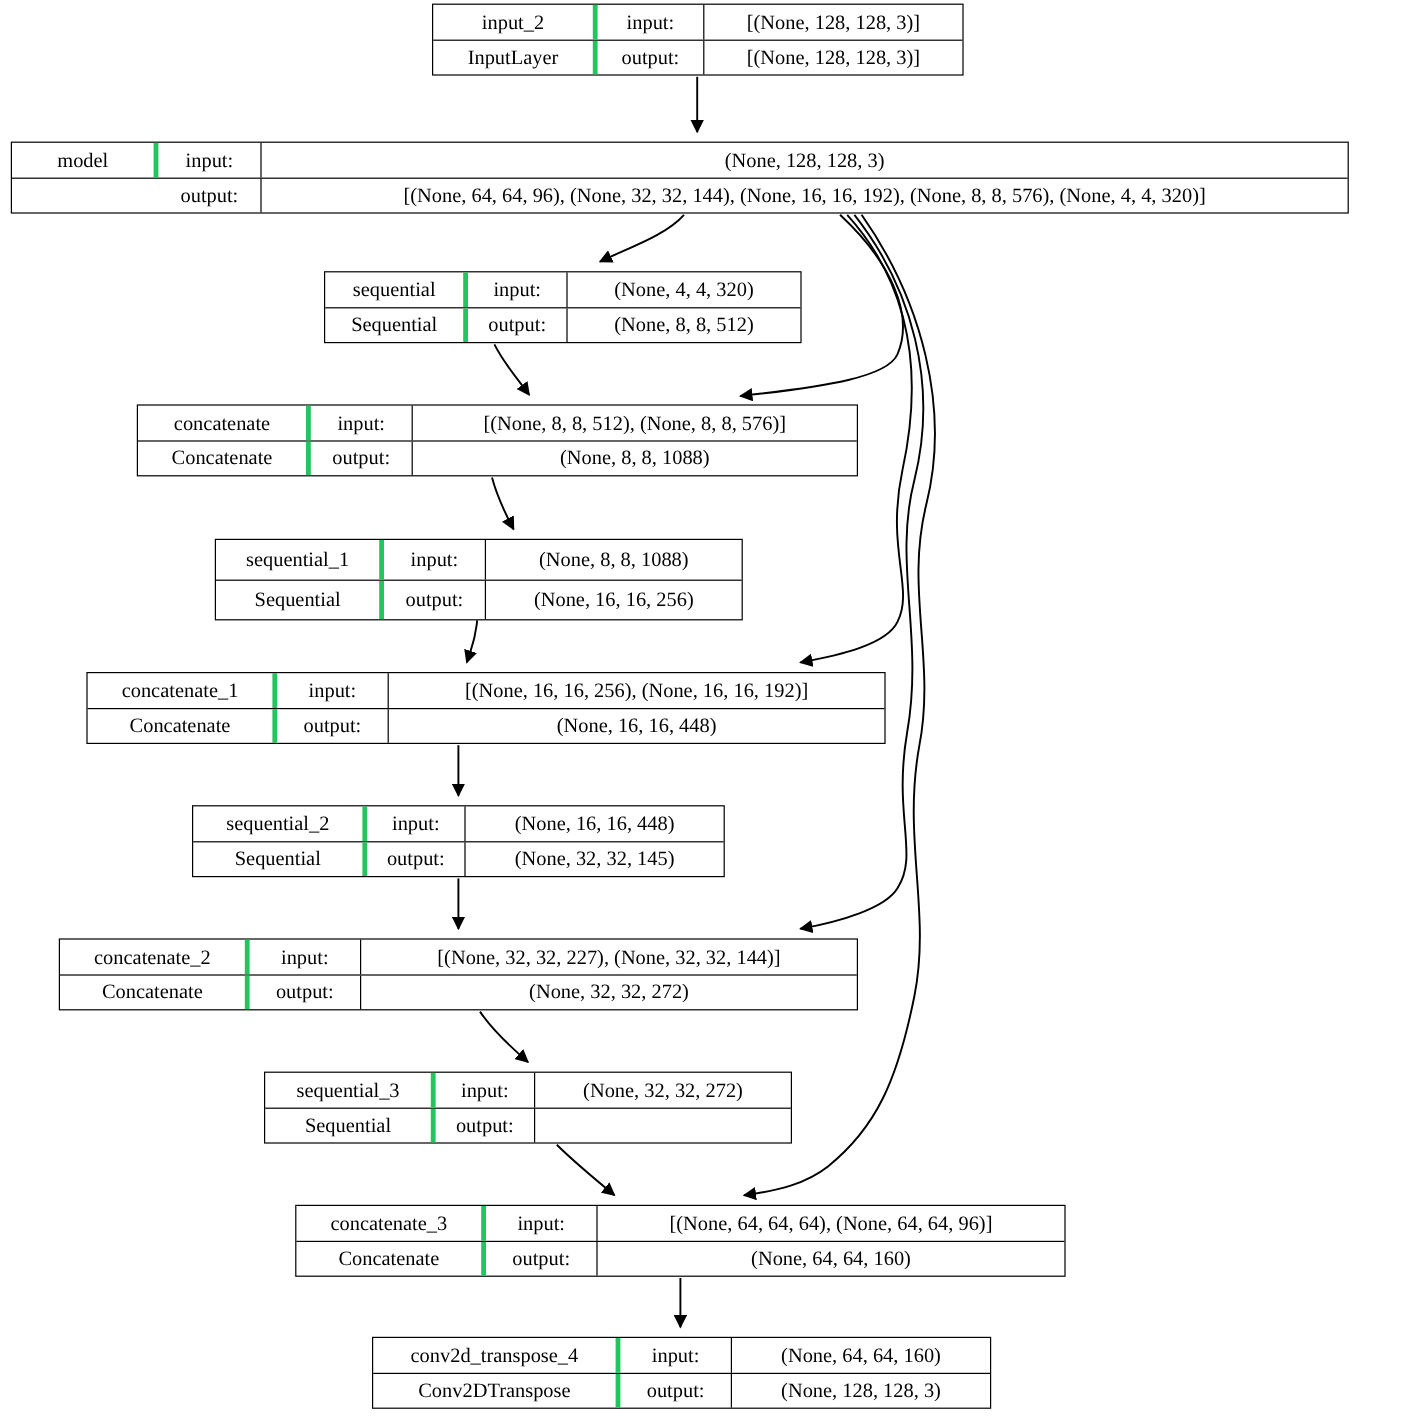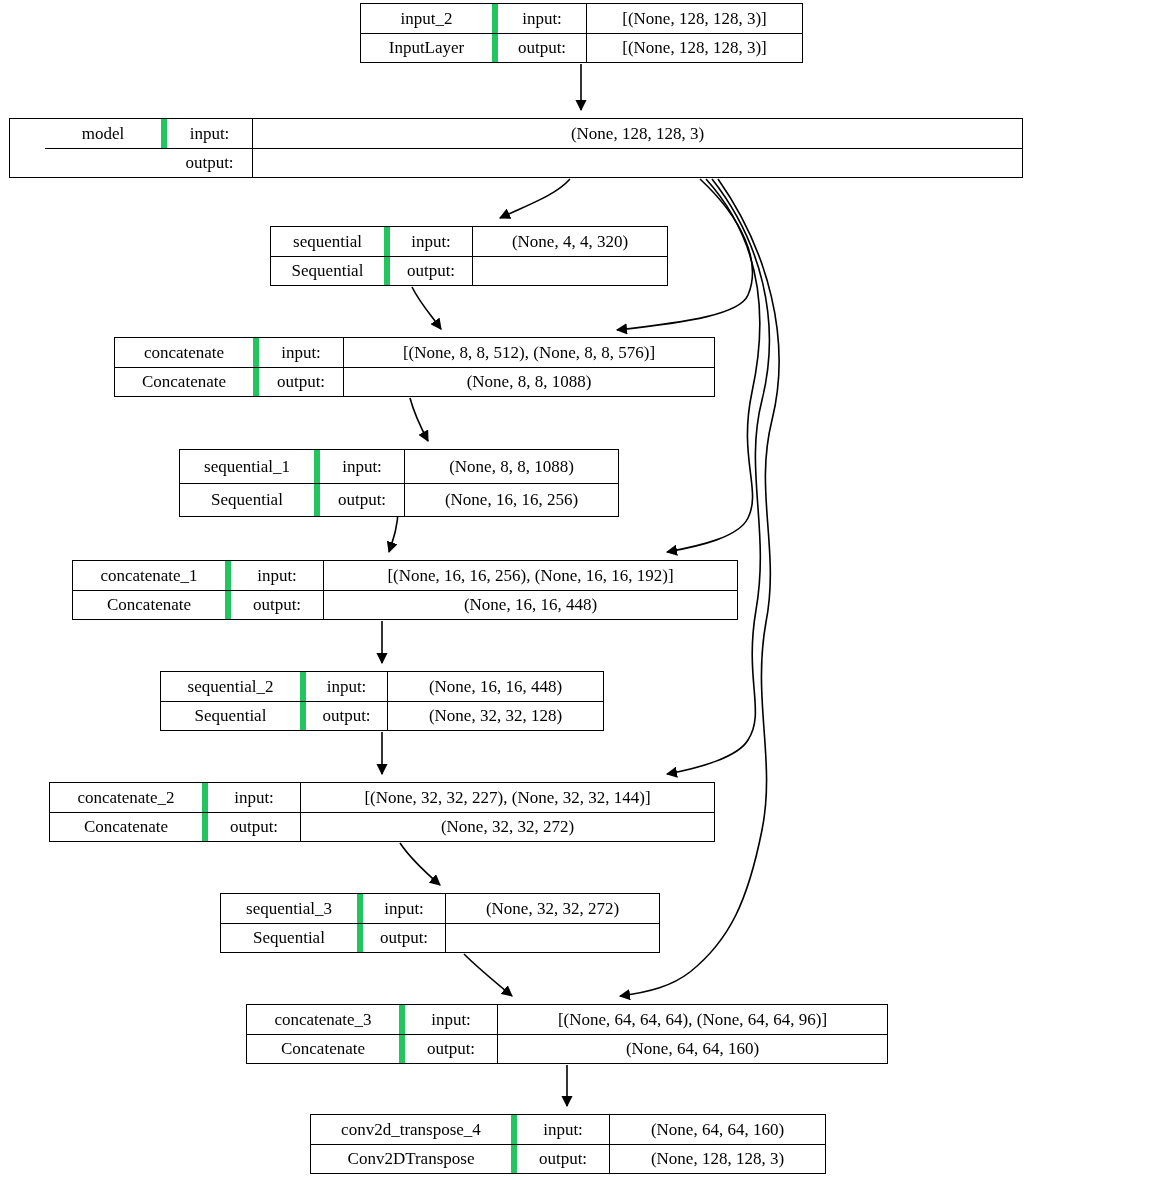--- a/index.html
+++ b/index.html
@@ -46,21 +46,21 @@
     justify-content: center;
     box-sizing: border-box;
     font-size: 17px;
     color: #000000;
     line-height: 1;
     white-space: nowrap;
     padding: 0 7px;
     overflow: hidden;
   }
   .cell.name-cell {
-    border-right: 6px solid #22c55e;
+    border-right: 4px solid #22c55e;
   }
   .cell.io-cell {
     border-right: 1px solid #000000;
   }
   .cell.shape-cell {
     border-right: none;
   }
 </style>
 </head>
 <body>
@@ -111,41 +111,43 @@
       <div class="cell io-cell" style="width:89px;">input:</div>
       <div class="cell shape-cell" style="flex:1;">[(None, 128, 128, 3)]</div>
     </div>
     <div class="node-row">
       <div class="cell name-cell" style="width:137px;">InputLayer</div>
       <div class="cell io-cell" style="width:89px;">output:</div>
       <div class="cell shape-cell" style="flex:1;">[(None, 128, 128, 3)]</div>
     </div>
   </div>
 
-  <div class="node" style="left:9px; top:118px; width:1014px; height:60px;padding-left:35px;">
+  <div class="node" style="left:9px; top:118px; width:1115px; height:60px;">
     <div class="node-row top">
       <div class="cell name-cell" style="width:122px;">model</div>
       <div class="cell io-cell" style="width:86px;">input:</div>
       <div class="cell shape-cell" style="flex:1;">(None, 128, 128, 3)</div>
     </div>
     <div class="node-row">
       <div class="cell name-cell" style="width:122px;margin-top:30px;">Functional</div>
       <div class="cell io-cell" style="width:86px;">output:</div>
+      <div class="cell shape-cell" style="flex:1;">[(None, 64, 64, 96), (None, 32, 32, 144), (None, 16, 16, 192), (None, 8, 8, 576), (None, 4, 4, 320)]</div>
     </div>
   </div>
 
   <div class="node" style="left:270px; top:226px; width:398px; height:60px;">
     <div class="node-row top">
       <div class="cell name-cell" style="width:119px;">sequential</div>
       <div class="cell io-cell" style="width:83px;">input:</div>
       <div class="cell shape-cell" style="flex:1;">(None, 4, 4, 320)</div>
     </div>
     <div class="node-row">
       <div class="cell name-cell" style="width:119px;">Sequential</div>
       <div class="cell io-cell" style="width:83px;">output:</div>
+      <div class="cell shape-cell" style="flex:1;">(None, 8, 8, 512)</div>
     </div>
   </div>
 
   <div class="node" style="left:114px; top:337px; width:601px; height:60px;">
     <div class="node-row top">
       <div class="cell name-cell" style="width:144px;">concatenate</div>
       <div class="cell io-cell" style="width:85px;">input:</div>
       <div class="cell shape-cell" style="flex:1;">[(None, 8, 8, 512), (None, 8, 8, 576)]</div>
     </div>
     <div class="node-row">
@@ -183,21 +185,21 @@
 
   <div class="node" style="left:160px; top:671px; width:444px; height:60px;">
     <div class="node-row top">
       <div class="cell name-cell" style="width:145px;">sequential_2</div>
       <div class="cell io-cell" style="width:82px;">input:</div>
       <div class="cell shape-cell" style="flex:1;">(None, 16, 16, 448)</div>
     </div>
     <div class="node-row">
       <div class="cell name-cell" style="width:145px;">Sequential</div>
       <div class="cell io-cell" style="width:82px;">output:</div>
-      <div class="cell shape-cell" style="flex:1;">(None, 32, 32, 128)</div>
+      <div class="cell shape-cell" style="flex:1;">(None, 32, 32, 145)</div>
     </div>
   </div>
 
   <div class="node" style="left:49px; top:782px; width:666px; height:60px;">
     <div class="node-row top">
       <div class="cell name-cell" style="width:158px;">concatenate_2</div>
       <div class="cell io-cell" style="width:93px;">input:</div>
       <div class="cell shape-cell" style="flex:1;">[(None, 32, 32, 227), (None, 32, 32, 144)]</div>
     </div>
     <div class="node-row">

